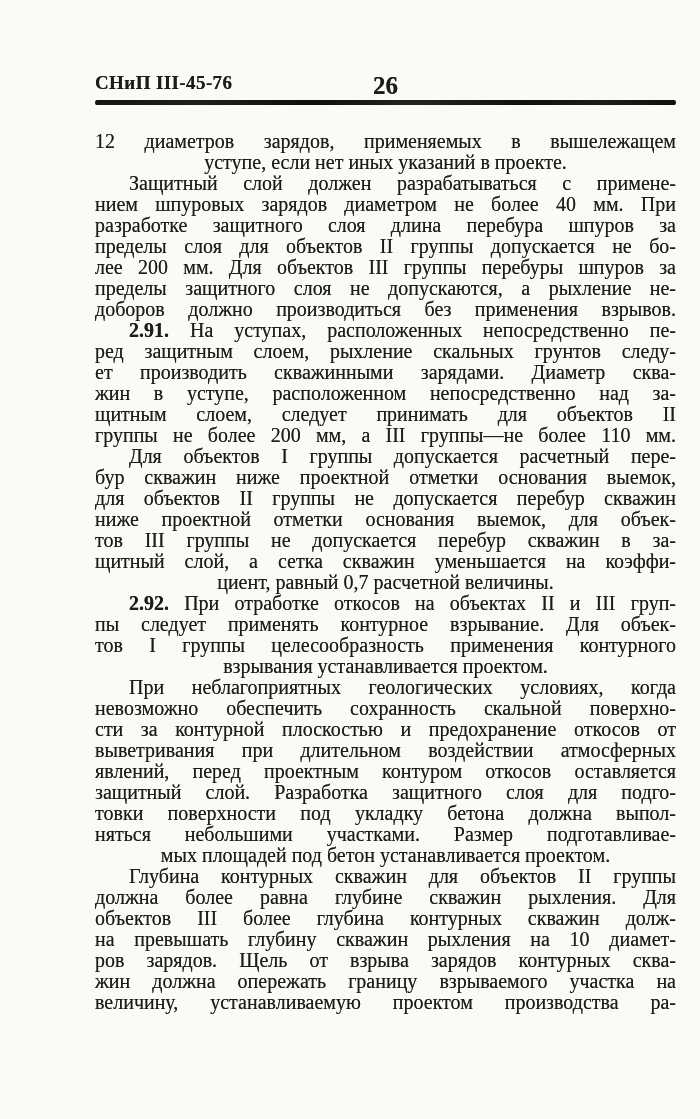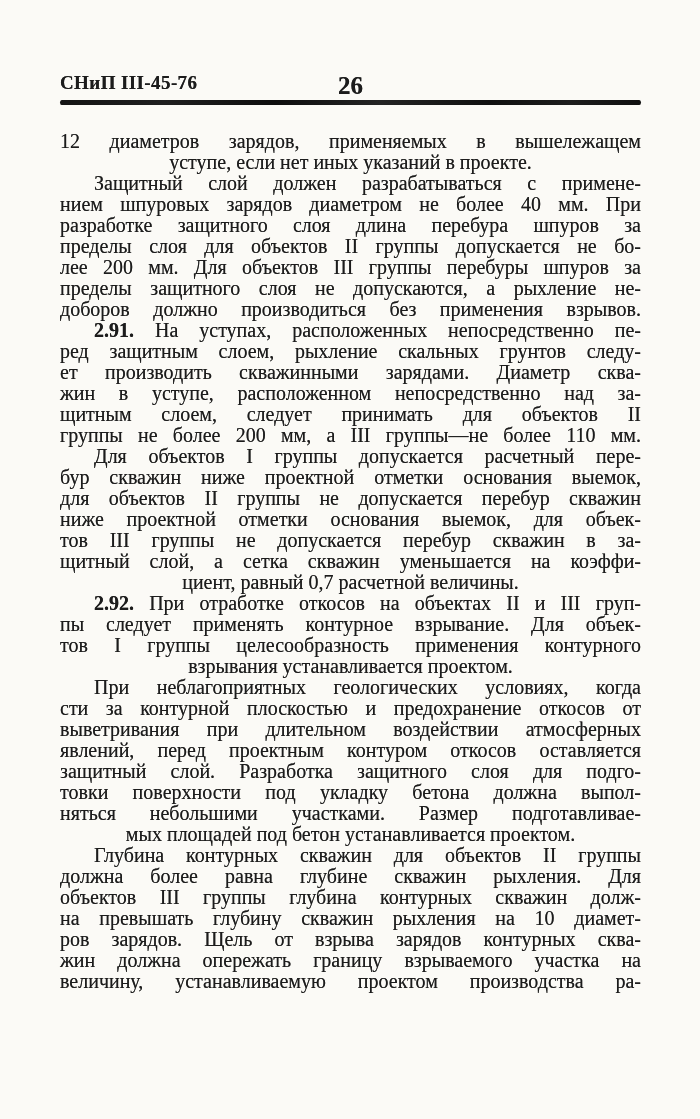--- a/index.html
+++ b/index.html
@@ -11,20 +11,21 @@
     height: 1119px;
     background: var(--paper, #fbfaf6);
     font-family: "Liberation Serif", "DejaVu Serif", serif;
     color: var(--ink, #1c1c1c);
     overflow: hidden;
   }
   .page {
     position: relative;
     width: 608px;
     height: 1119px;
+    margin-left: 35px;
   }
   .header {
     position: absolute;
     left: 60px;
     top: 72px;
     width: 581px;
     height: 24px;
   }
   .doc-code {
     position: absolute;
@@ -110,28 +111,29 @@
       <div class="line fill">для объектов II группы не допускается перебур скважин</div>
       <div class="line fill">ниже проектной отметки основания выемок, для объек-</div>
       <div class="line fill">тов III группы не допускается перебур скважин в за-</div>
       <div class="line fill">щитный слой, а сетка скважин уменьшается на коэффи-</div>
       <div class="line">циент, равный 0,7 расчетной величины.</div>
       <div class="line indent fill"><b>2.92.</b> При отработке откосов на объектах II и III груп-</div>
       <div class="line fill">пы следует применять контурное взрывание. Для объек-</div>
       <div class="line fill">тов I группы целесообразность применения контурного</div>
       <div class="line">взрывания устанавливается проектом.</div>
       <div class="line indent fill">При неблагоприятных геологических условиях, когда</div>
+      <div class="line fill">невозможно обеспечить сохранность скальной поверхно-</div>
       <div class="line fill">сти за контурной плоскостью и предохранение откосов от</div>
       <div class="line fill">выветривания при длительном воздействии атмосферных</div>
       <div class="line fill">явлений, перед проектным контуром откосов оставляется</div>
       <div class="line fill">защитный слой. Разработка защитного слоя для подго-</div>
       <div class="line fill">товки поверхности под укладку бетона должна выпол-</div>
       <div class="line fill">няться небольшими участками. Размер подготавливае-</div>
       <div class="line">мых площадей под бетон устанавливается проектом.</div>
       <div class="line indent fill">Глубина контурных скважин для объектов II группы</div>
       <div class="line fill">должна более равна глубине скважин рыхления. Для</div>
-      <div class="line fill">объектов III группы глубина контурных скважин долж-</div>
+      <div class="line fill">объектов III более глубина контурных скважин долж-</div>
       <div class="line fill">на превышать глубину скважин рыхления на 10 диамет-</div>
       <div class="line fill">ров зарядов. Щель от взрыва зарядов контурных сква-</div>
       <div class="line fill">жин должна опережать границу взрываемого участка на</div>
       <div class="line fill">величину, устанавливаемую проектом производства ра-</div>
     </div>
 </div>
 
 </body></html>

